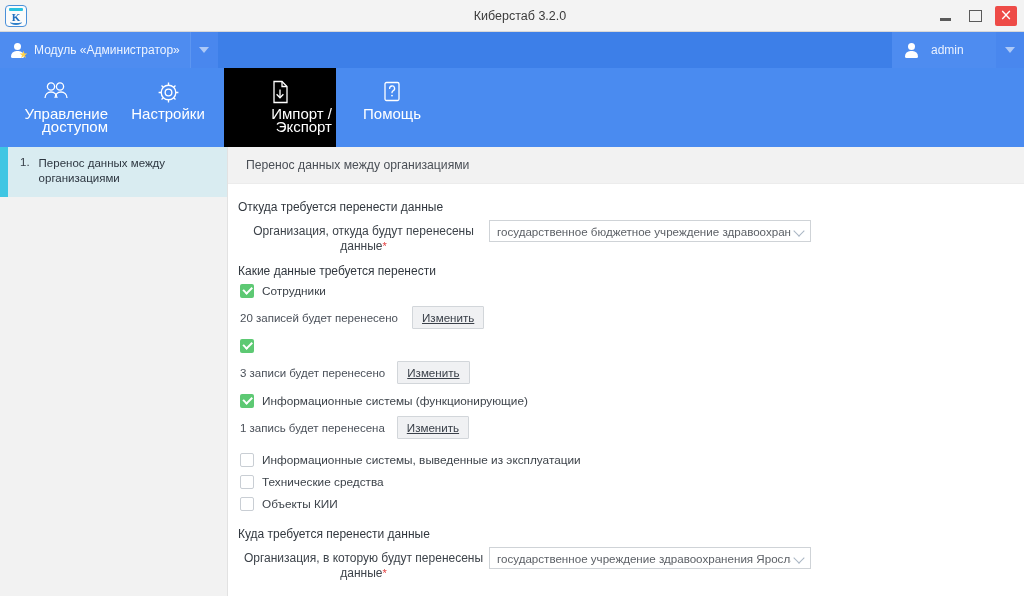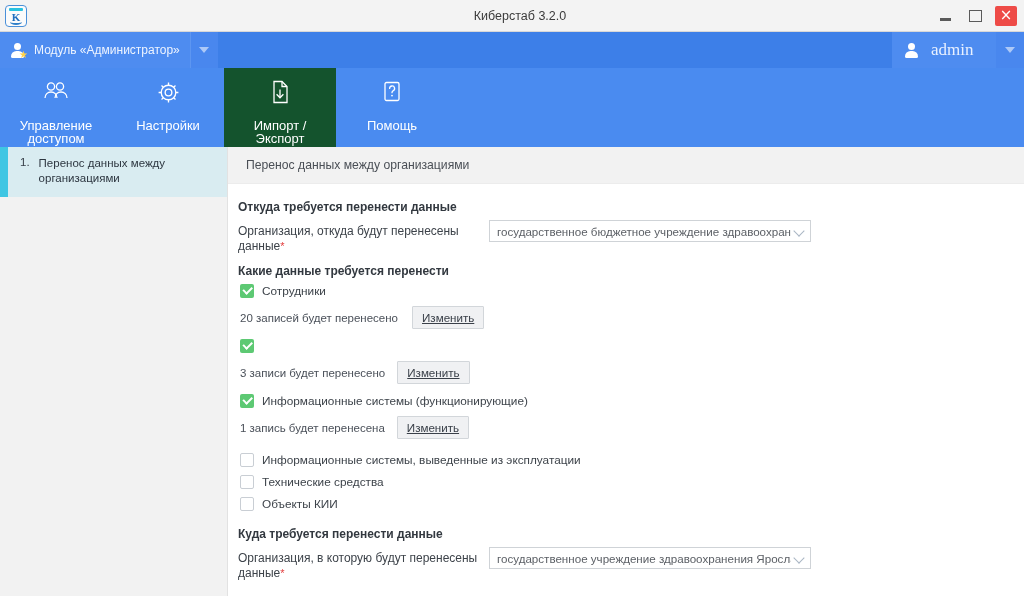--- a/index.html
+++ b/index.html
@@ -84,21 +84,21 @@
     width: 28px; background: #4987ee; display: flex; align-items: center;
     justify-content: center; border-left: 1px solid #5d96f1;
   }
   .caret { width: 0; height: 0; border-left: 5px solid transparent;
            border-right: 5px solid transparent; border-top: 6px solid rgba(255,255,255,0.55); }
   .modulebar .spacer { flex: 1; }
   .user-chip {
     background: #4e8cf0; display: flex; align-items: center;
     padding: 0 12px; gap: 12px; min-width: 104px;
   }
-  .user-chip .label { font-size: 17px; color: #e9f1ff; font-family: Liberation Serif, serif; }
+  .user-chip .label { font-size: 12px; color: #e9f1ff; }
   .user-caret {
     width: 28px; background: #4987ee; display: flex; align-items: center;
     justify-content: center;
   }
 
   
   .ico-person { position: relative; width: 15px; height: 15px; flex: none; }
   .ico-person .head {
     position: absolute; left: 4px; top: 0px; width: 7px; height: 7px;
     background: #fff; border-radius: 50%;
@@ -115,25 +115,25 @@
 
   
   .tabstrip {
     height: 79px; background: #4a8bf0; display: flex; align-items: stretch;
   }
   .tab {
     width: 112px; display: flex; flex-direction: column;
     align-items: center; justify-content: flex-start; padding-top: 9px;
     color: #fff; cursor: default;
   }
-  .tab.active { background: #14532d; }
+  .tab.active { background: #000000; }
   .tab .ticon { height: 30px; display: flex; align-items: center; justify-content: center; }
   .tab .tlabel {
-    font-size: 13px; text-align: center; line-height: 13px;
-    margin-top: 12px; color: #ffffff; max-width: 104px;
+    font-size: 15px; text-align: right; line-height: 13px;
+    margin-top: 0; color: #ffffff; max-width: 104px;
   }
   .tabstrip .fill { flex: 1; }
 
   
   .contentwrap { display: flex; height: calc(596px - 32px - 36px - 79px); }
   .sidebar {
     width: 228px; background: #f2f2f2; flex: none;
     border-right: 1px solid #e2e2e2;
   }
   .side-item {
@@ -145,24 +145,24 @@
 
   .main { flex: 1; background: #fff; position: relative; }
   .main-header {
     height: 37px; background: #f2f2f2; display: flex; align-items: center;
     padding-left: 18px; border-bottom: 1px solid #ececec;
   }
   .main-header .htitle { font-size: 12.2px; color: #4a4f56; }
 
   .form { padding: 16px 0 0 10px; }
   .section-title {
-    font-size: 12px; font-weight: bold; color: #32383f;
+    font-size: 12px; font-weight: normal; color: #32383f;
     margin: 0 0 6px 0;
   }
-  .field-row { display: flex; align-items: flex-start; margin-bottom: 10px; }
+  .field-row { display: flex; align-items: flex-start; margin-bottom: 10px; text-align: center; }
   .field-label {
     font-size: 12px; color: #3d434a; line-height: 15px;
     padding-top: 4px; width: 251px;
   }
   .req { color: #e23c3c; font-size: 11px; }
   .select {
     width: 322px; height: 22px; border: 1px solid #cfd3d7; background: #fff;
     display: flex; align-items: center; padding: 0 4px 0 7px;
     font-size: 11.6px; color: #5c6066; overflow: hidden; white-space: nowrap;
     position: relative;

